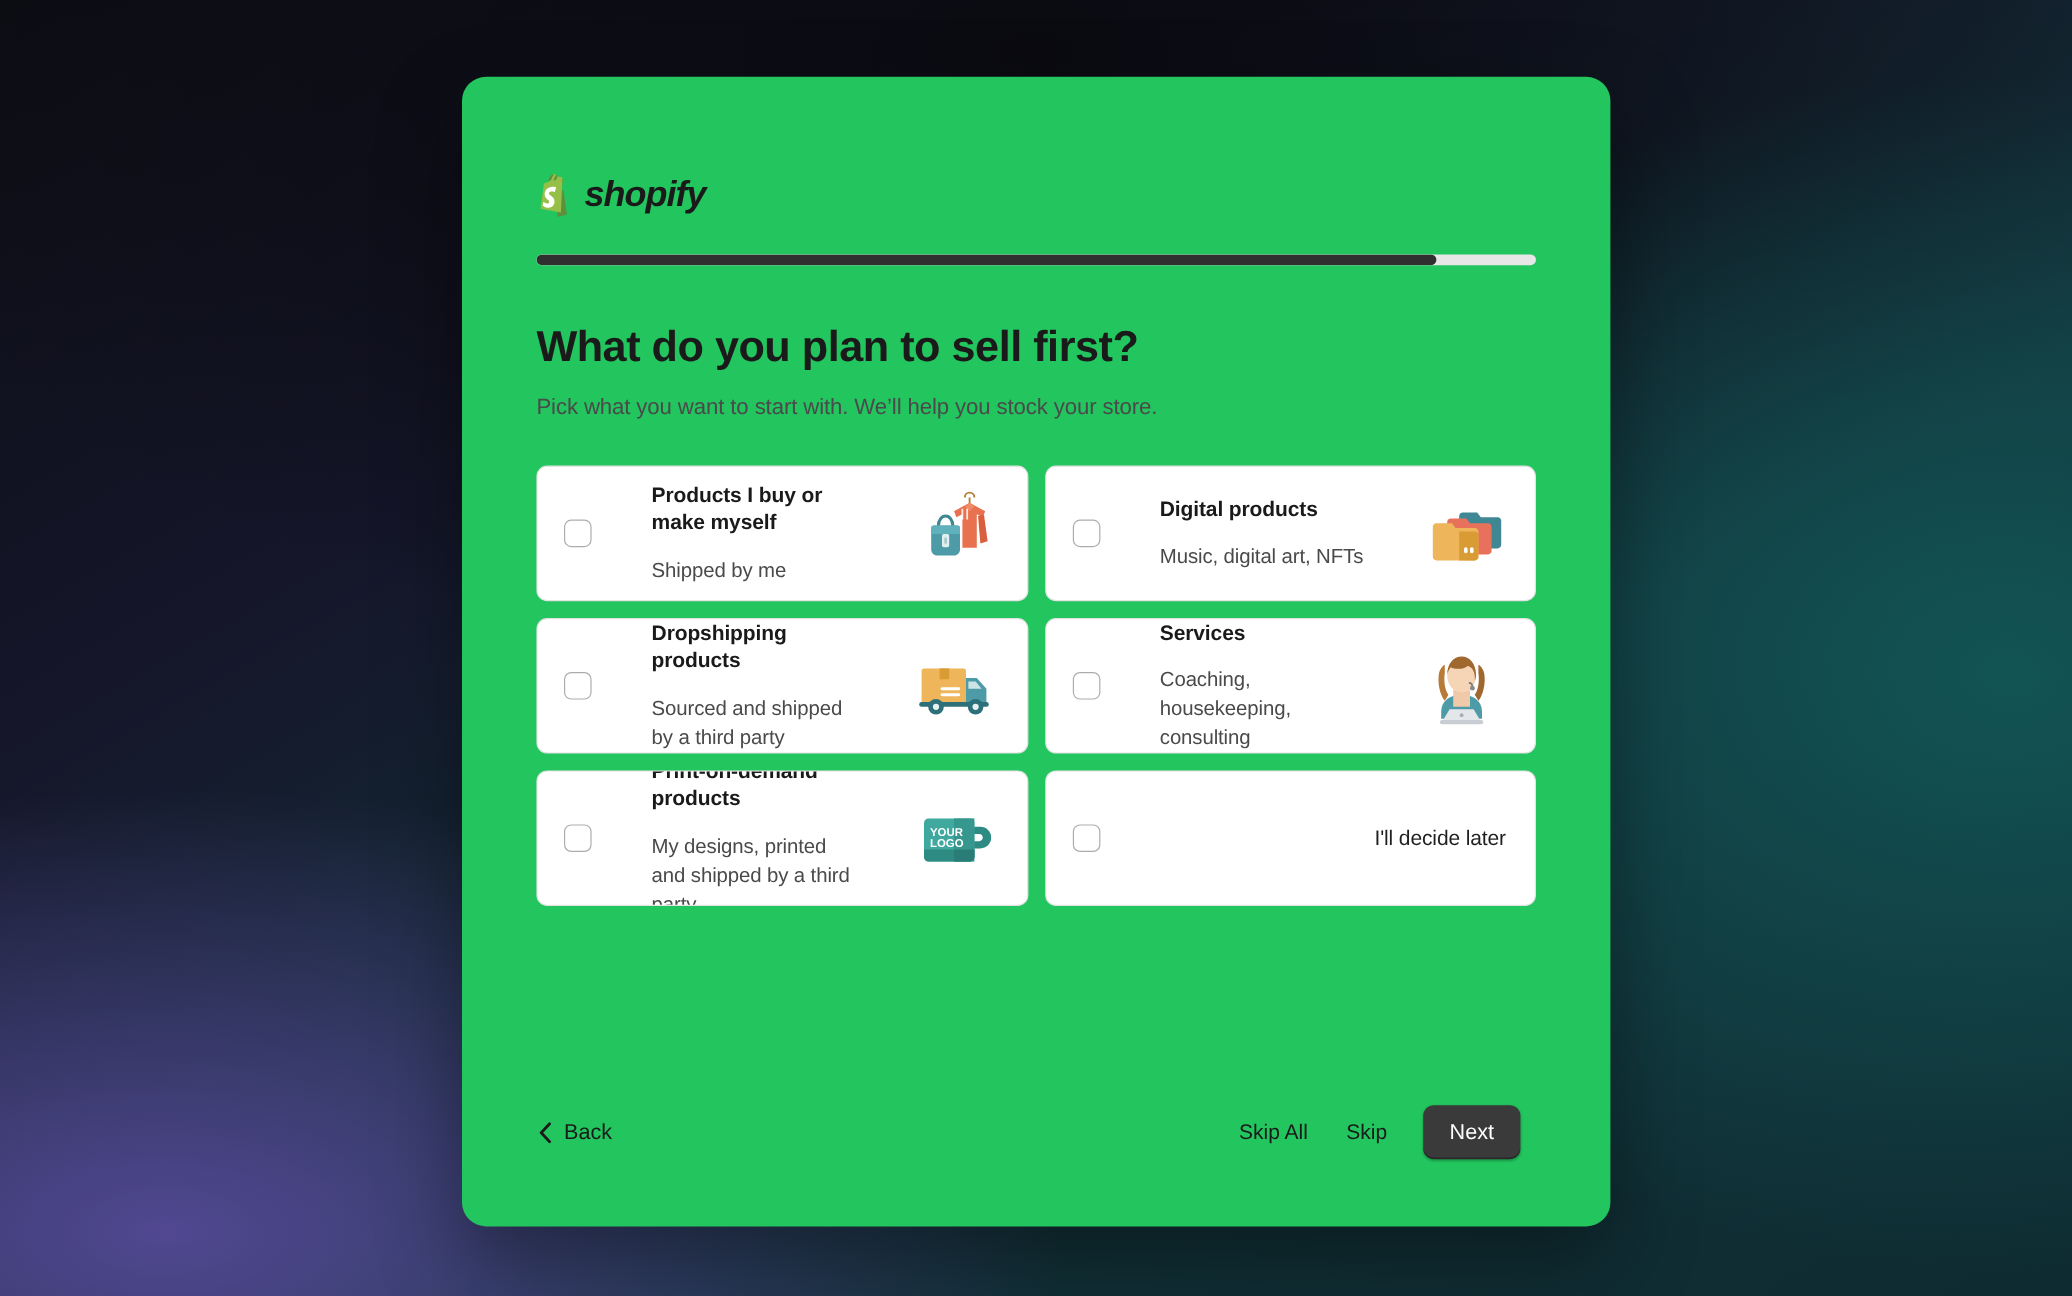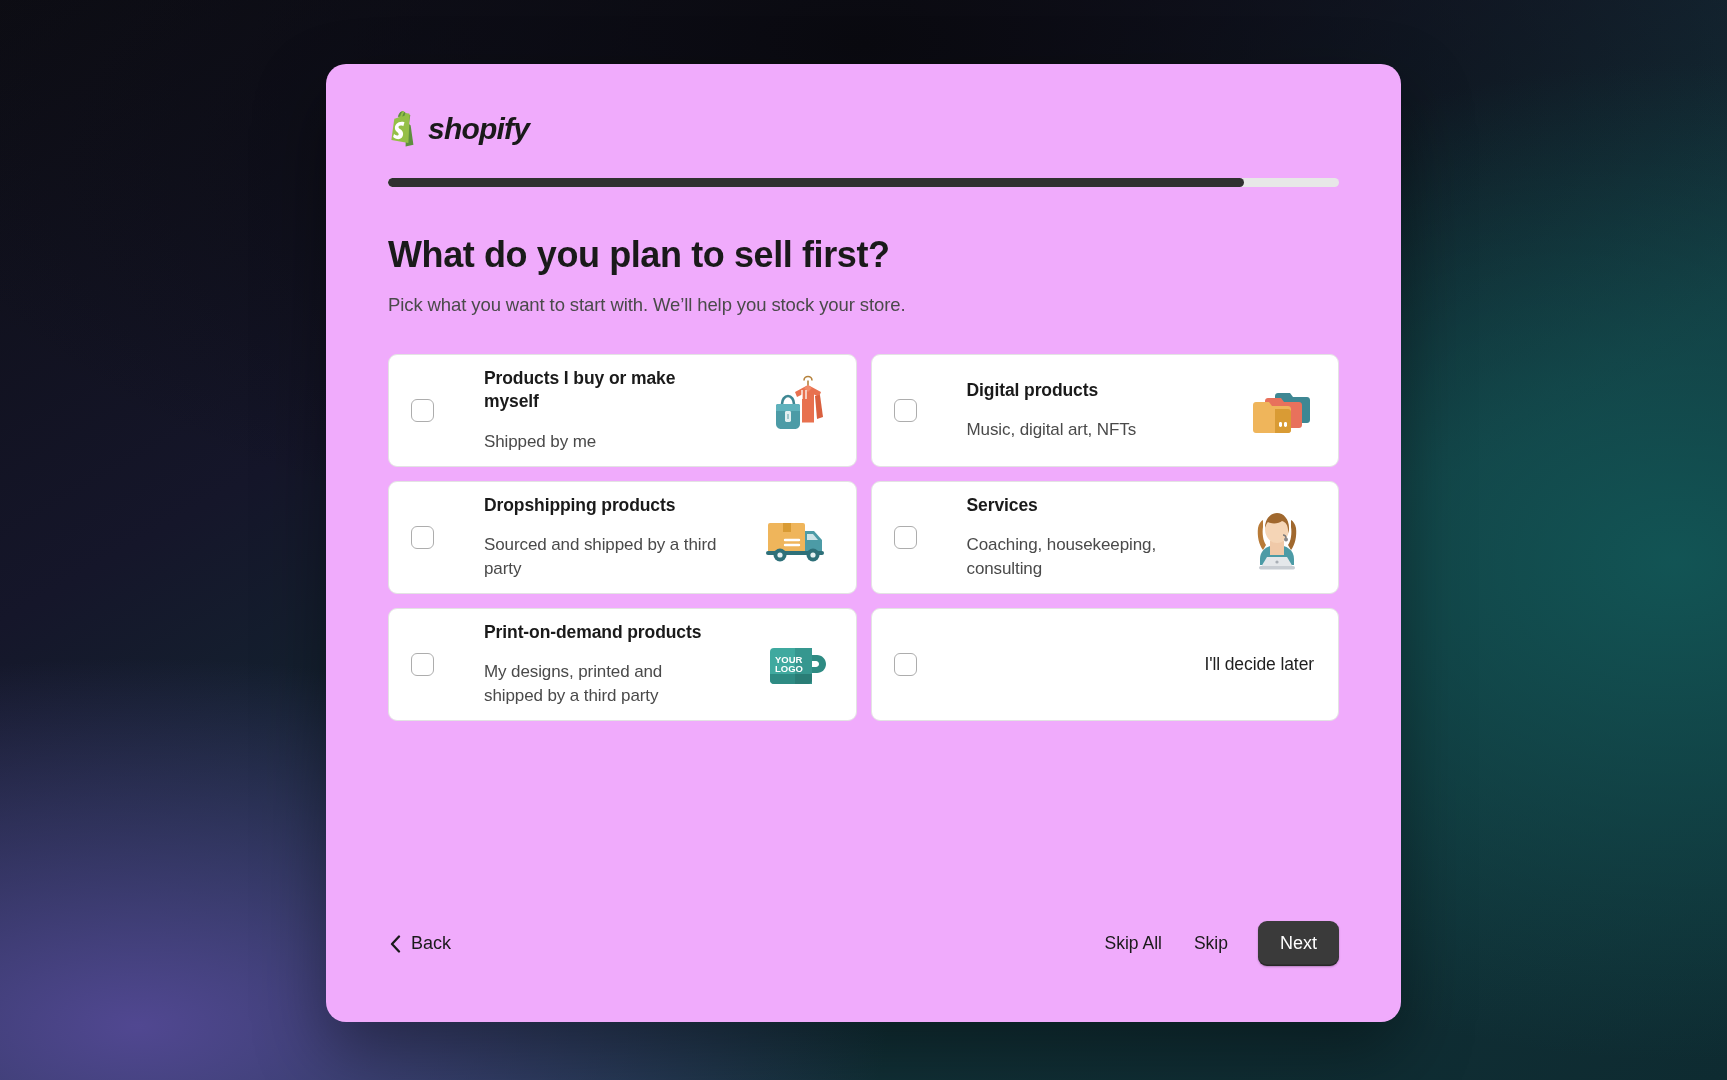--- a/index.html
+++ b/index.html
@@ -18,27 +18,27 @@
       radial-gradient(ellipse 85% 70% at 50% 4%,  rgba(10,10,16,1)     0%, rgba(10,10,16,0)  70%),
       linear-gradient(150deg, #0d0d14 0%, #15162a 30%, #13333a 62%, #0e2b31 100%);
     display: flex;
     align-items: center;
     justify-content: center;
     position: relative;
   }
 
   
   .onboarding-card {
-    width: 1075px;
+    width: 957px;
     height: 958px;
-    background: #f0abfc;
+    background: #22c55e;
     border-radius: 20px;
     position: relative;
     box-shadow: 0 30px 70px rgba(0,0,0,0.38);
-    padding: 44px 62px 0 62px;
+    padding: 78px 62px 0 62px;
     margin-top: 6px;
   }
 
   
   .brand-row {
     display: flex;
     align-items: center;
     gap: 9px;
     height: 42px;
   }
@@ -135,21 +135,21 @@
     display: flex;
     align-items: center;
     justify-content: center;
   }
   .option-illustration svg { display: block; }
 
   
   .card-footer {
     position: absolute;
     left: 62px;
-    right: 62px;
+    right: 75px;
     bottom: 56px;
     display: flex;
     align-items: center;
     justify-content: space-between;
   }
   .back-button {
     display: flex;
     align-items: center;
     gap: 10px;
     font-size: 18px;

